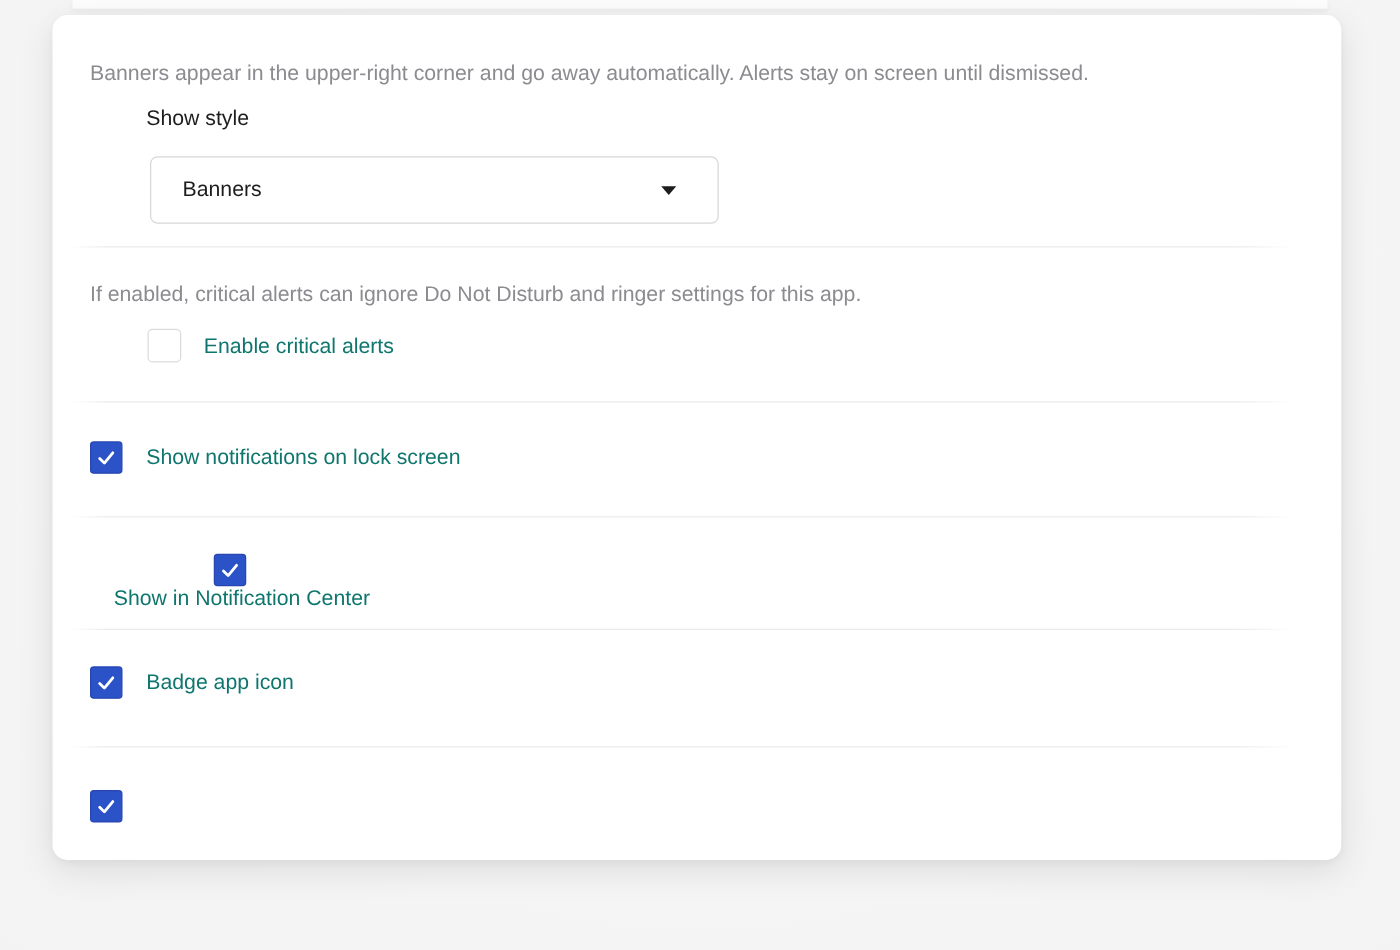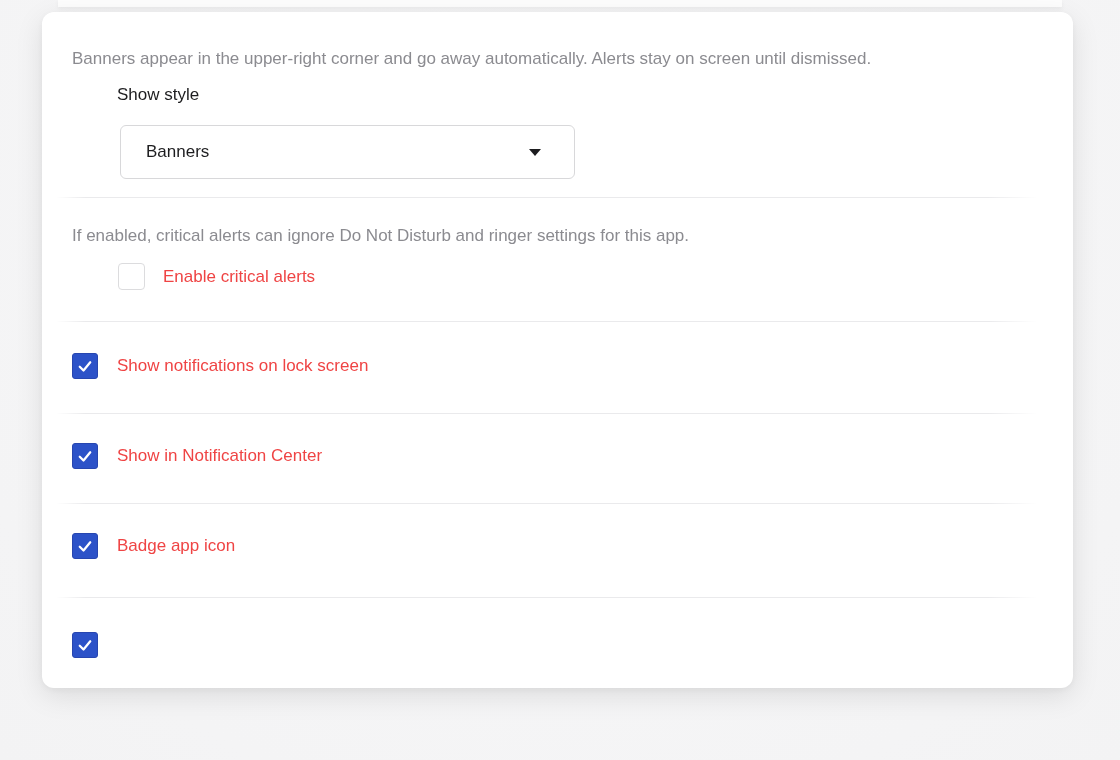--- a/index.html
+++ b/index.html
@@ -78,21 +78,21 @@
   .div-2 { top: 309px; }
   .div-3 { top: 401px; }
   .div-4 { top: 491px; }
   .div-5 { top: 585px; }
   .check-row {
     position: absolute;
     display: flex; align-items: center;
   }
   .row-critical { left: 76px; top: 251px; height: 27px; }
   .row-lock     { left: 30px; top: 341px; height: 26px; }
-  .row-center   { left: 30px; top: 431px; height: 26px; }
+  .row-center   { left: 30px; top: 431px; height: 26px; flex-direction: column; }
   .row-badge    { left: 30px; top: 521px; height: 26px; }
   .row-sound    { left: 30px; top: 620px; height: 26px; }
   .checkbox {
     width: 26px; height: 26px;
     border-radius: 3px;
     flex: 0 0 auto;
     cursor: pointer;
     display: flex; align-items: center; justify-content: center;
   }
   .checkbox.unchecked {
@@ -100,21 +100,21 @@
     background: #ffffff;
     border: 1px solid #dcdcde;
     border-radius: 4px;
   }
   .checkbox.checked {
     background: #2c52c8;
     border: 1px solid #2746b0;
   }
   .checkbox.checked svg { display: block; }
   .check-label {
-    color: #ef4444;
+    color: #0f766e;
     font-size: 17px;
     white-space: nowrap;
     cursor: default;
   }
   .gap-lg { margin-left: 19px; }   
   .gap-critical { margin-left: 18px; }
 </style>
 </head>
 <body>
 

